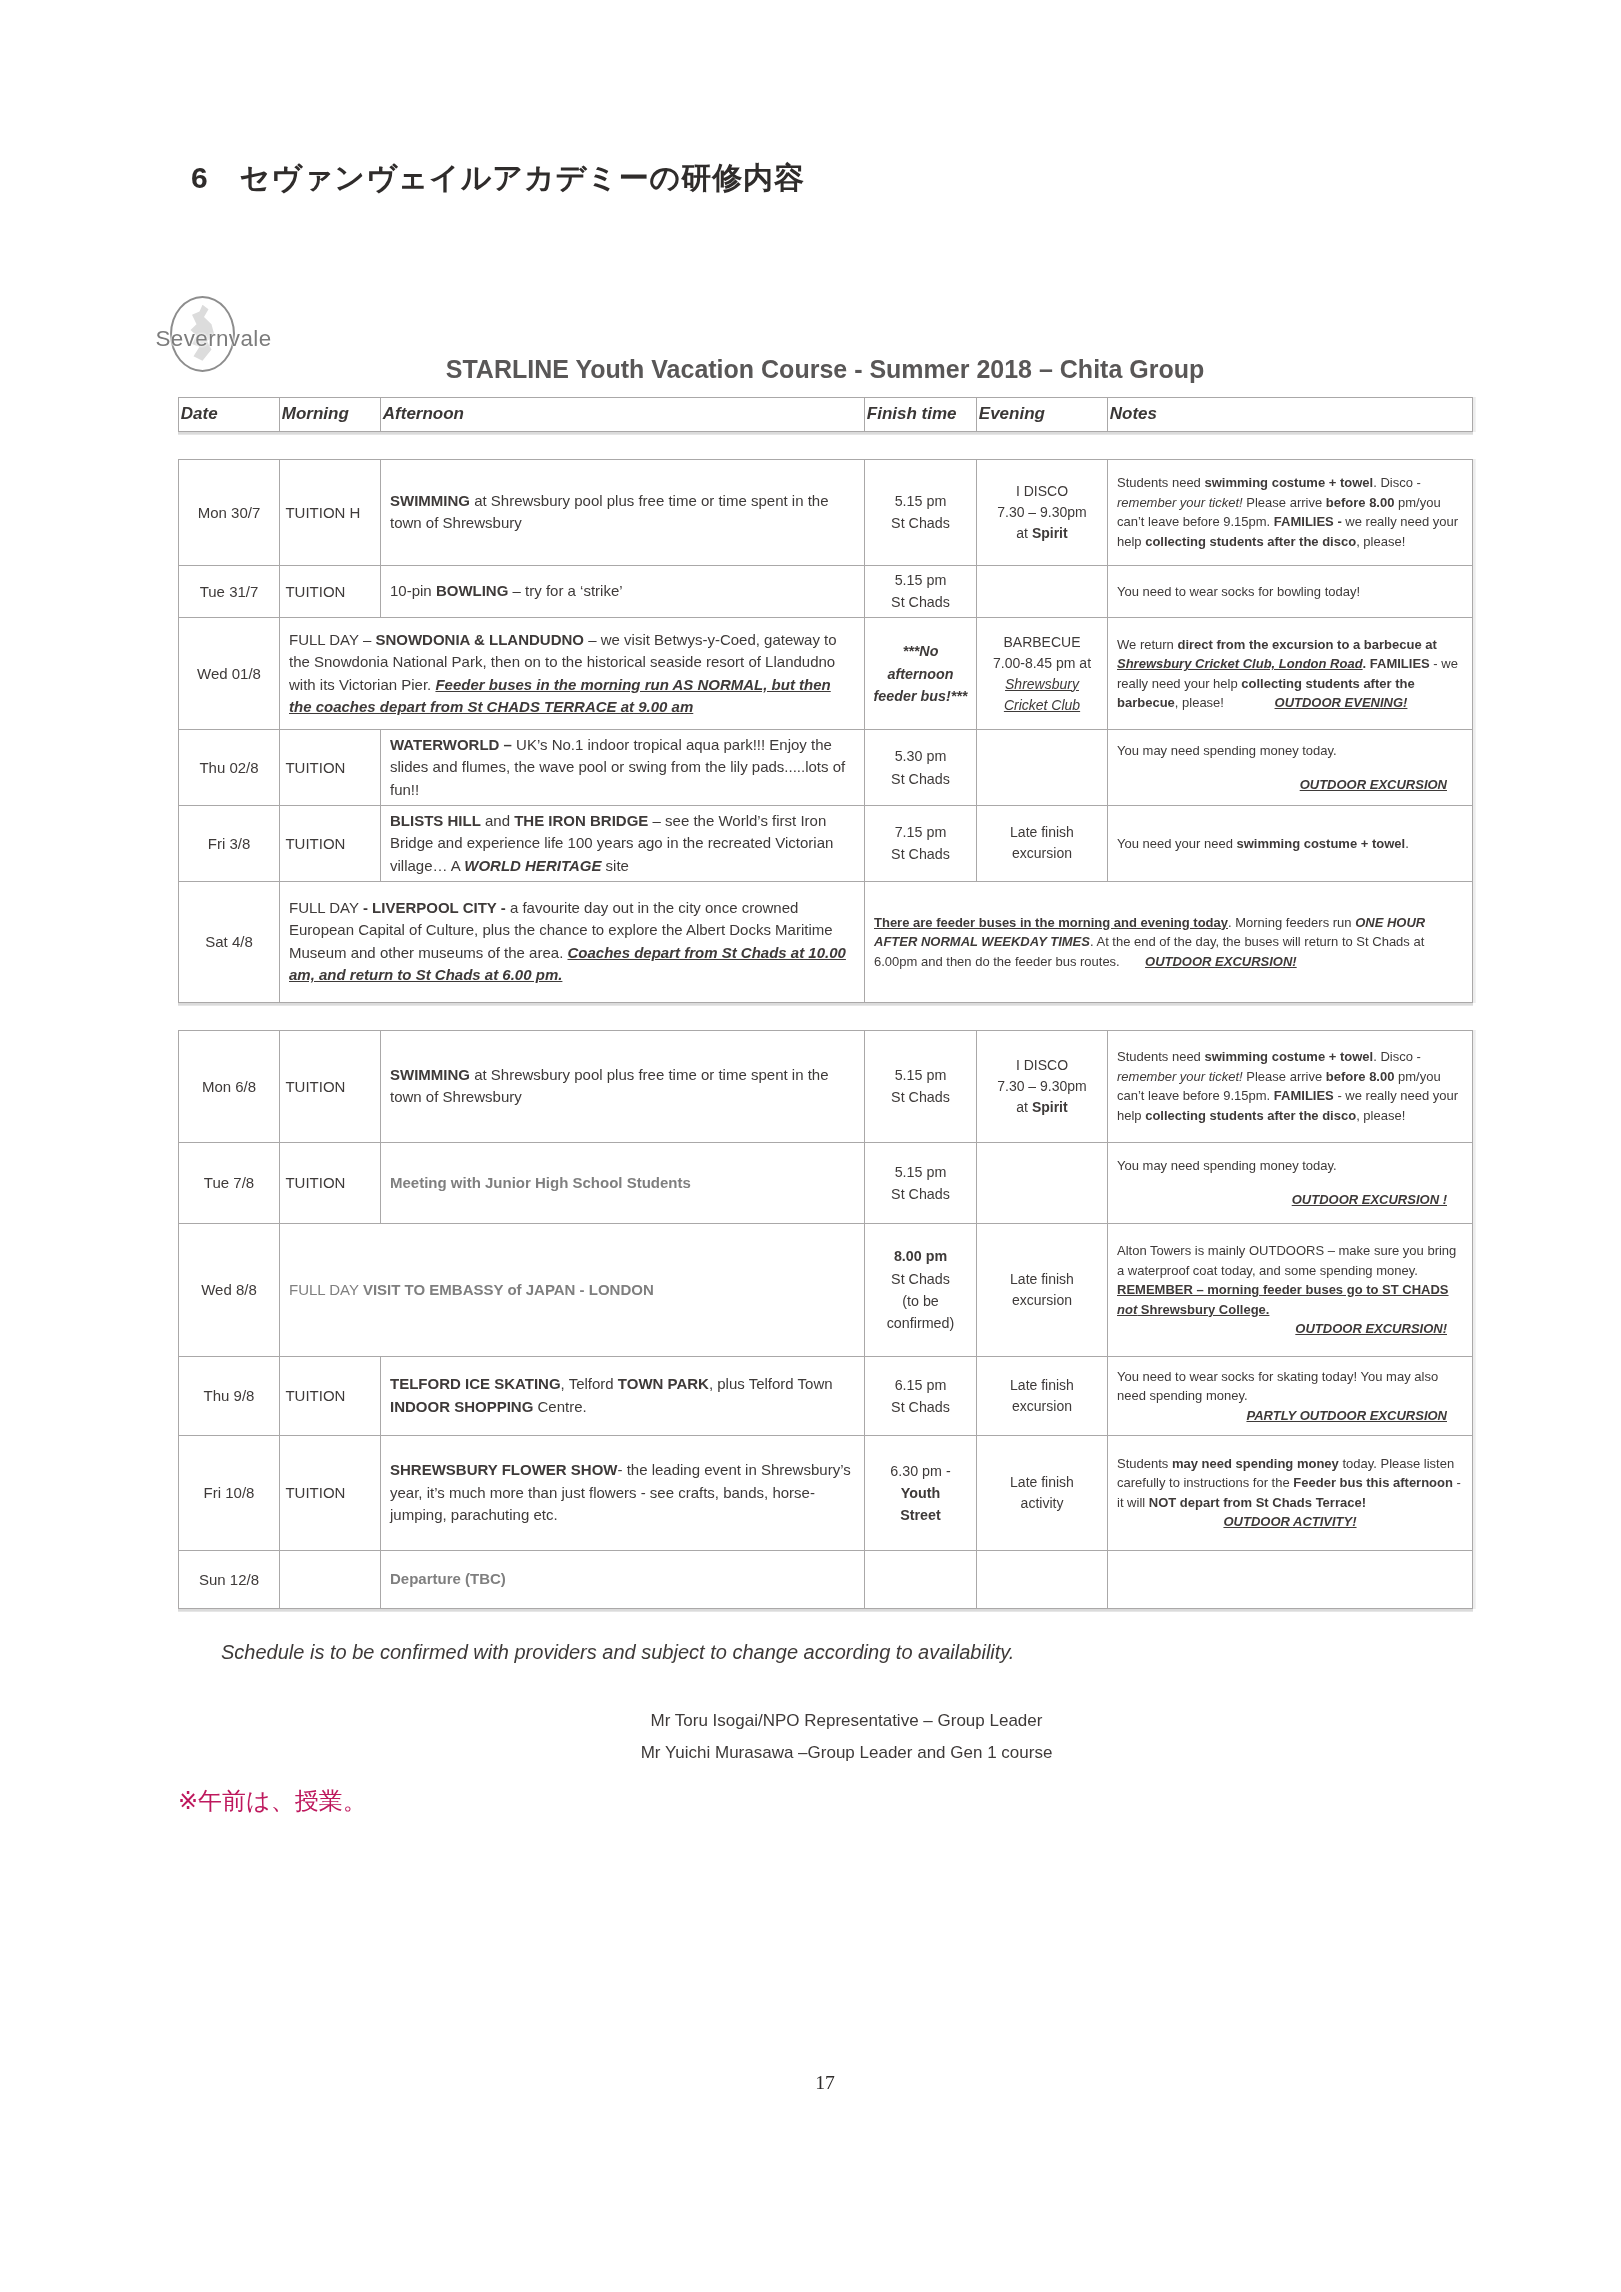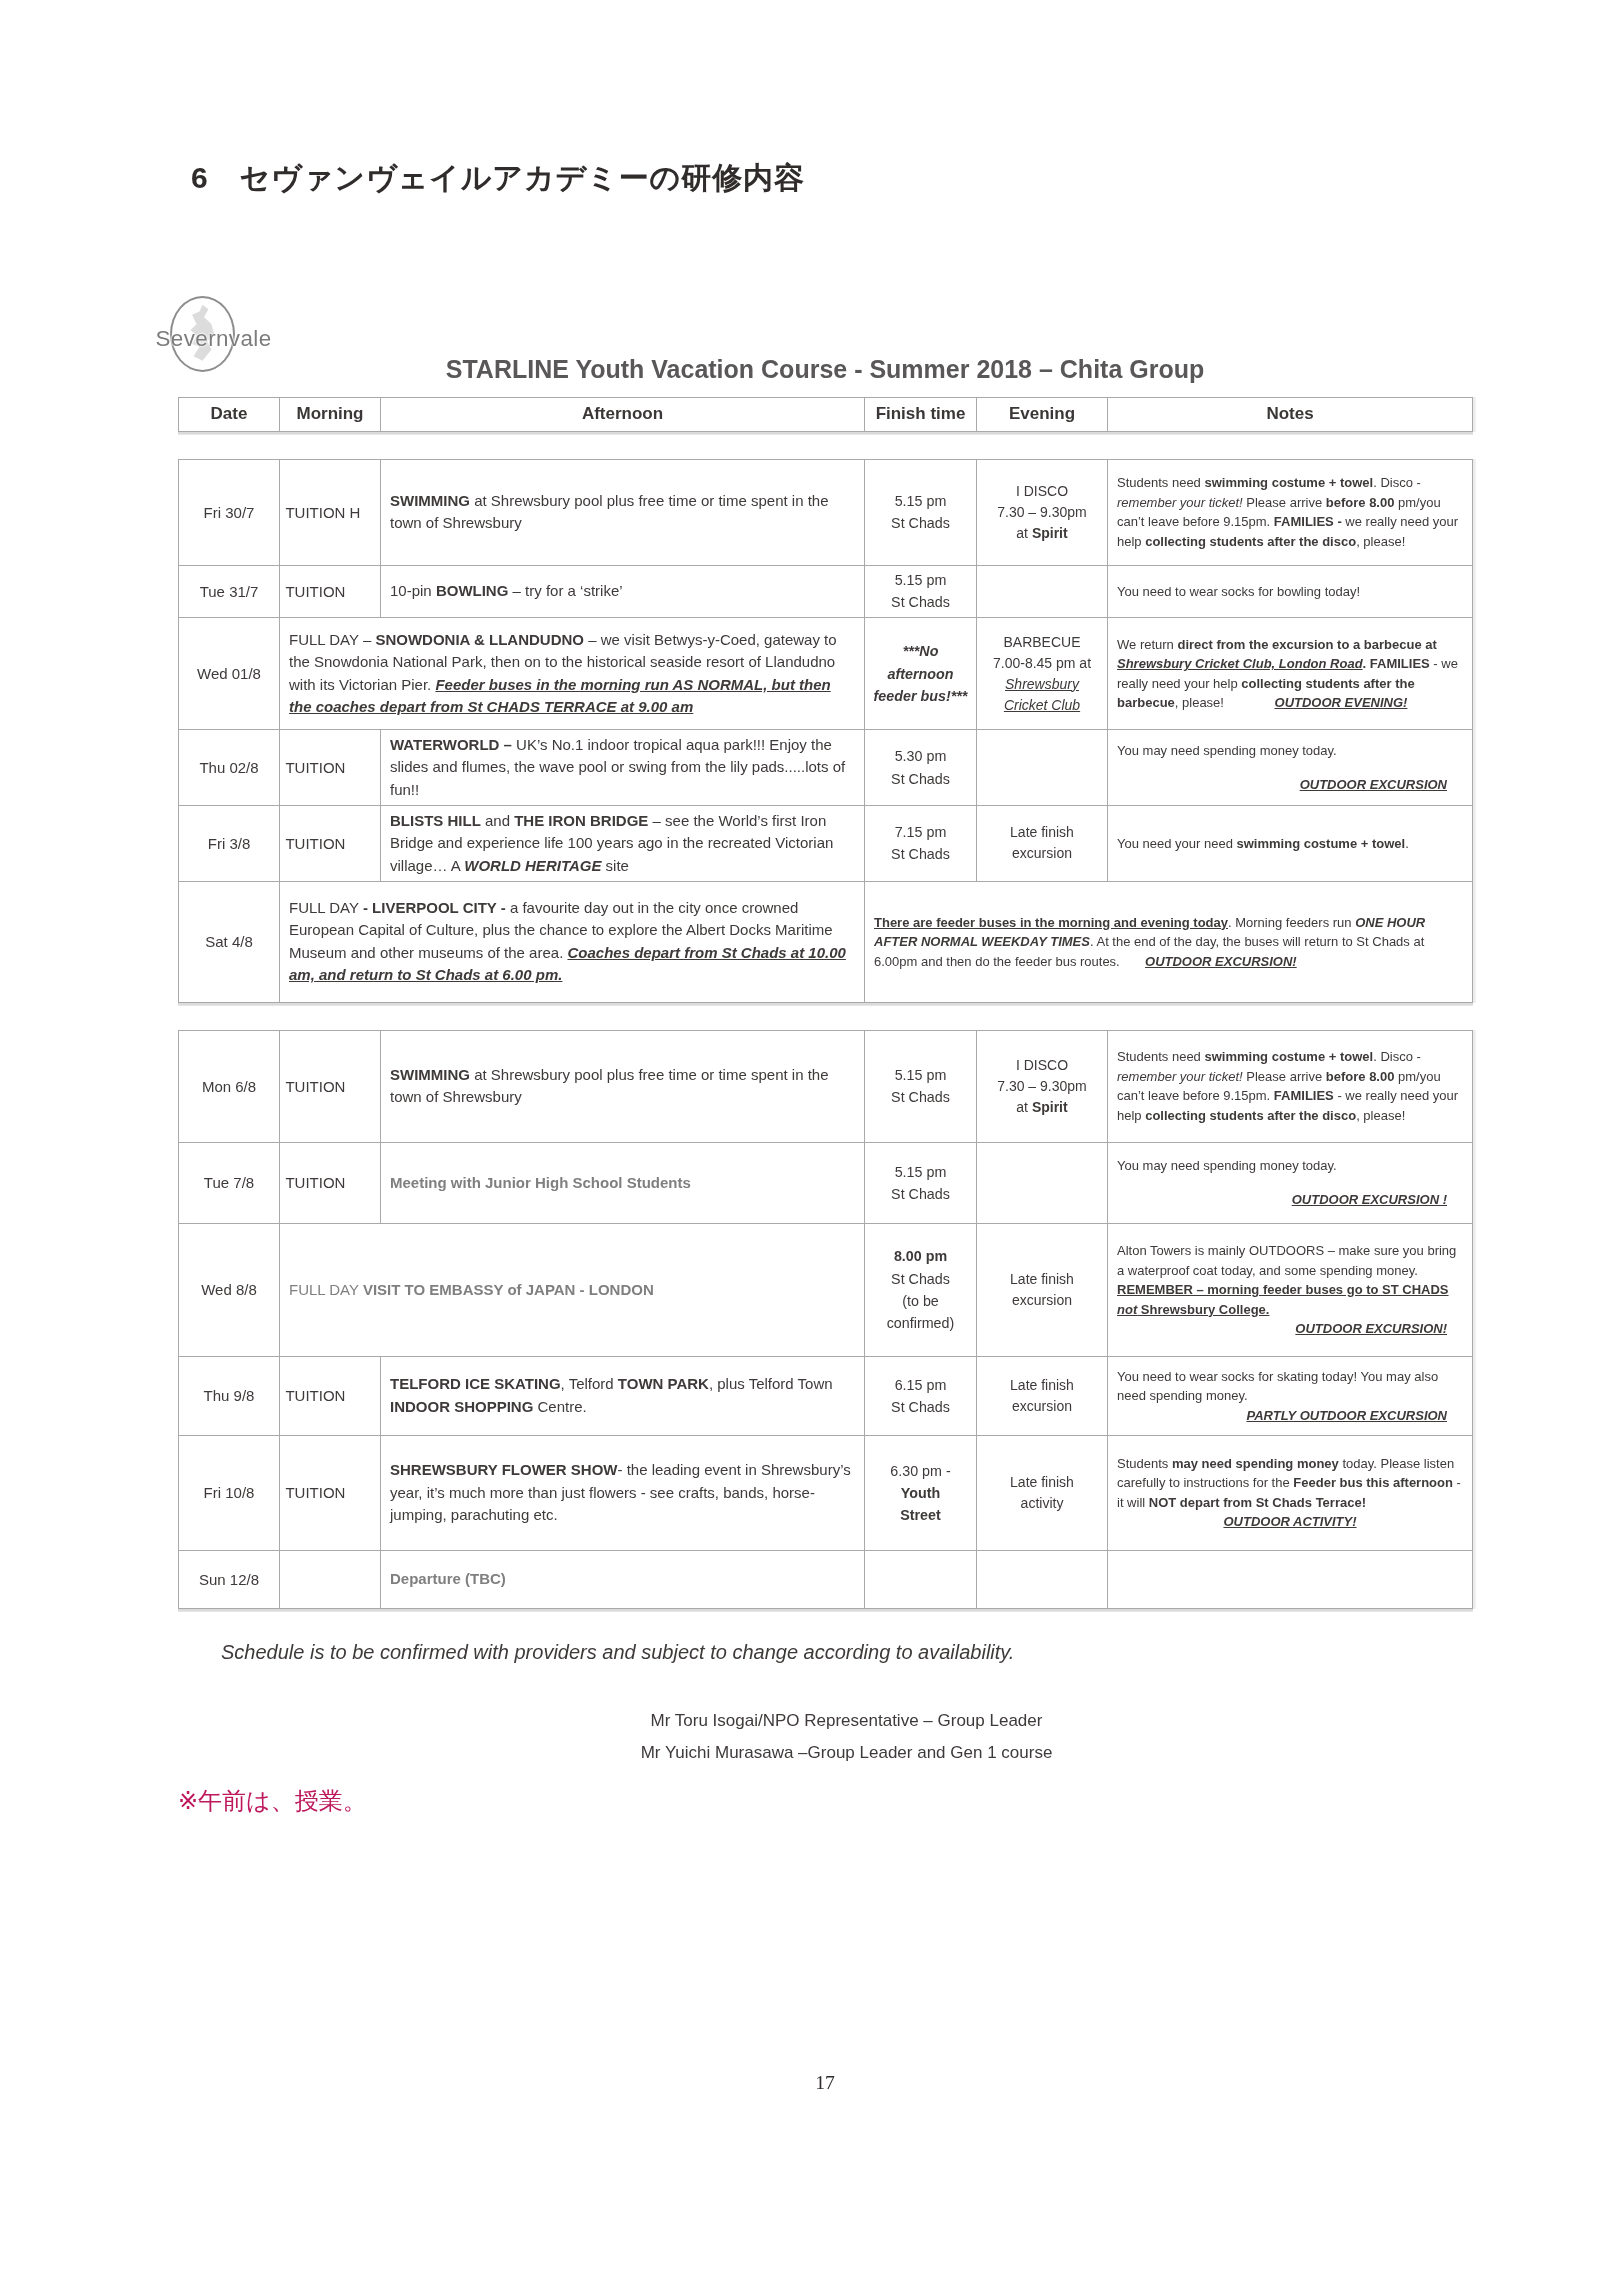--- a/index.html
+++ b/index.html
@@ -46,22 +46,22 @@
   table.sched {
     width: 1294px; table-layout: fixed; border-collapse: collapse;
     border: 1.8px solid #9c9c9c;
     box-shadow: 0 2.7px 0 rgba(190,190,190,0.55), 2.7px 0 0 rgba(210,210,210,0.4);
     background: #fff;
   }
   table.sched th, table.sched td { border: 0.9px solid #aaa8a8; }
   tbody tr:not(:first-child) td { border-top: 1.8px solid #bcbaba; }
 
   th.hdr {
-    font-size: 17px; font-weight: bold; 
-    padding: 6.3px 1.8px; color: #3a3736; text-align: center; background: #fff;
+    font-size: 17px; font-weight: bold; font-style: italic;
+    padding: 6.3px 1.8px; color: #3a3736; text-align: left; background: #fff;
   }
 
   td { padding: 3.6px 7.2px; vertical-align: middle; }
   td.col-date    { font-size: 15px; text-align: center; }
   td.col-morning { font-size: 15px; text-align: left; padding-left: 5.4px; }
   td.col-afternoon { font-size: 15px; line-height: 1.5; text-align: left; padding-left: 9px; padding-right: 9px; }
   td.col-finish  { font-size: 14.3px; text-align: center; line-height: 1.55; }
   td.col-evening { font-size: 14px; text-align: center; line-height: 1.5; }
   td.col-notes   { font-size: 13px; line-height: 1.5; text-align: left; padding: 5.4px 9px; }
 
@@ -135,21 +135,21 @@
           <col style="width:101px">
           <col style="width:101px">
           <col style="width:484px">
           <col style="width:112px">
           <col style="width:131px">
           <col style="width:365px">
         </colgroup>
       <tbody>
           <tr style="height: 106px;">
             <td class="col-date">
-              <div class="para"><span>Fri 30/7</span></div>
+              <div class="para"><span>Mon 30/7</span></div>
             </td>
             <td class="col-morning">
               <div class="para"><span>TUITION H</span></div>
             </td>
             <td class="col-afternoon">
               <div class="para"><span class="s-b">SWIMMING</span><span> at Shrewsbury pool plus free time or time spent in the town of Shrewsbury</span></div>
             </td>
             <td class="col-finish">
               <div class="para"><span>5.15 pm</span></div>
               <div class="para"><span>St Chads</span></div>

